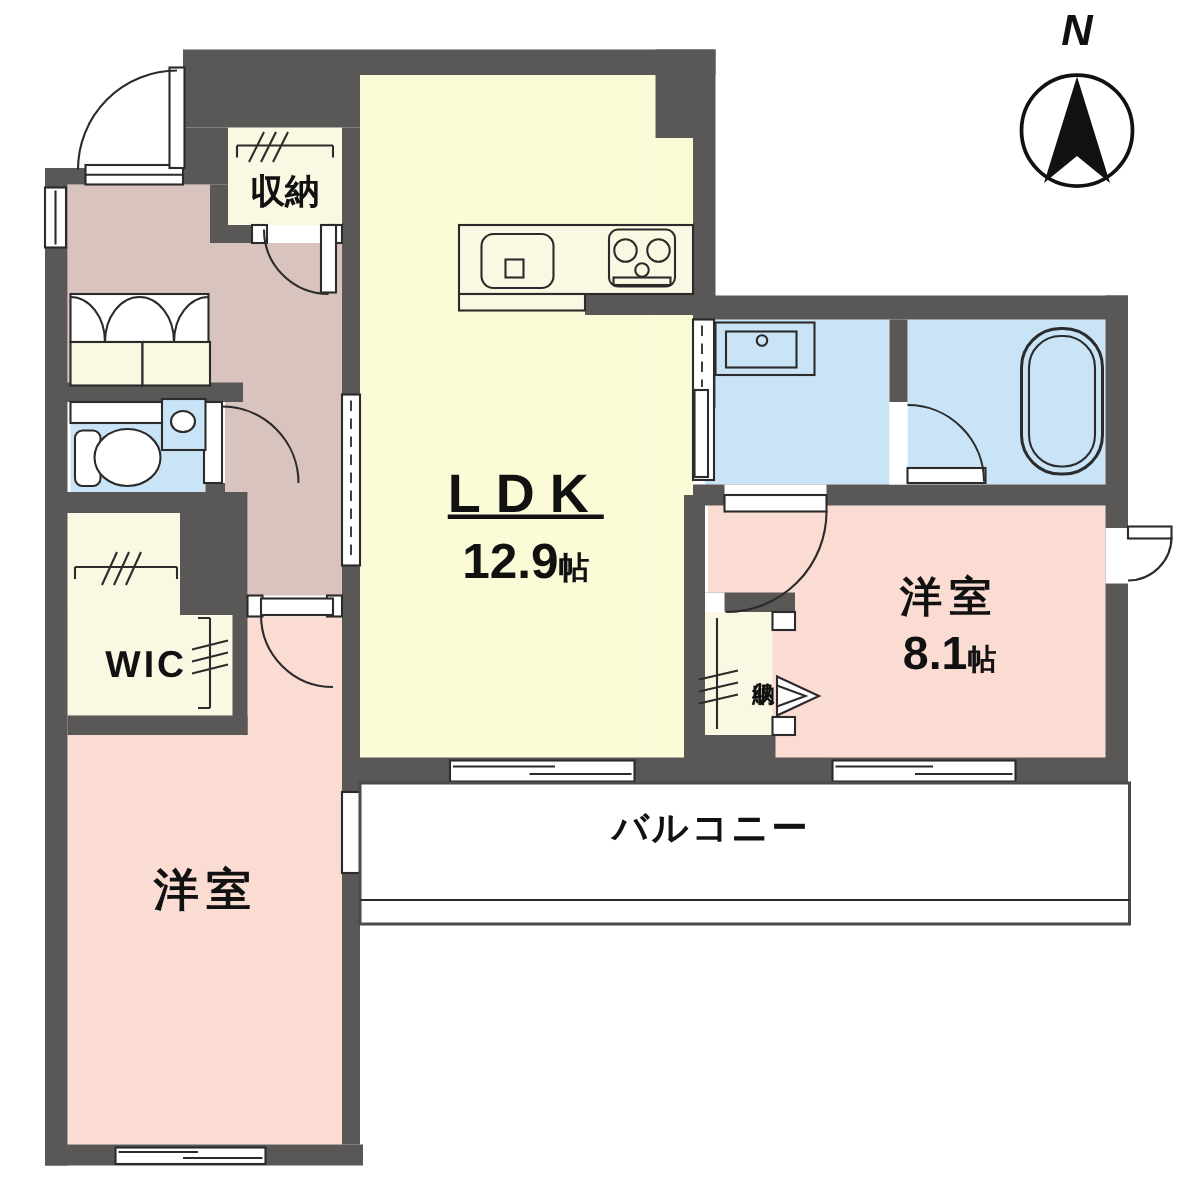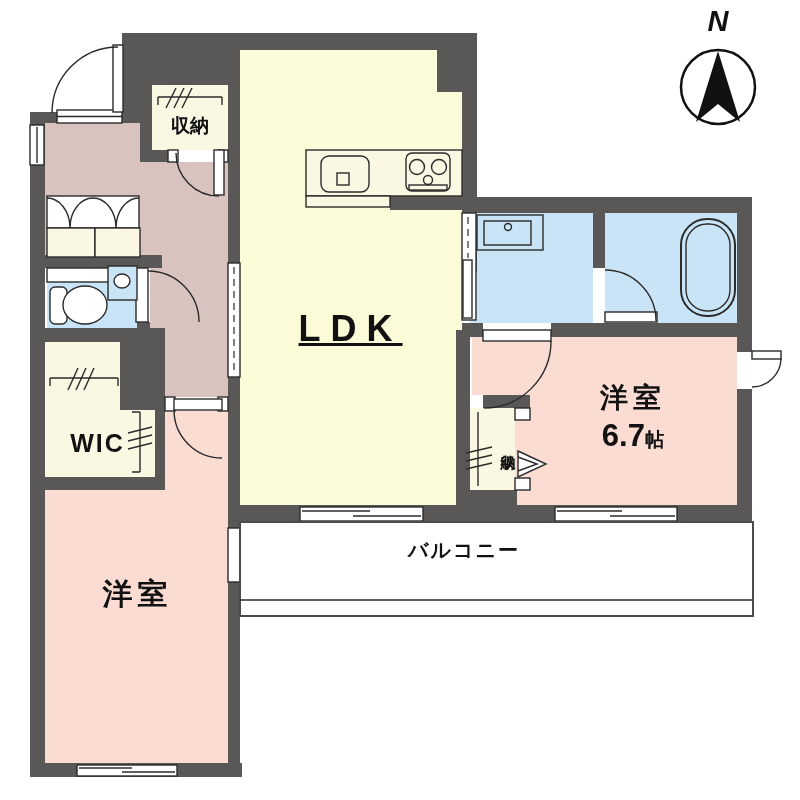--- a/index.html
+++ b/index.html
@@ -185,29 +185,32 @@
 
   <g>
     <circle cx="718" cy="87" r="37" fill="none" stroke="#111111" stroke-width="2.5"></circle>
     <polygon points="718,51 740,122 718,104 696,122" fill="#111111"></polygon>
   </g>
 </svg>
 
   <div class="lbl" style="left:700px;top:6px;width:36px;font-size:29px;font-style:italic;">N</div>
 
 
-  <div class="lbl" style="left:150px;top:116px;width:80px;font-size:19px;font-family:Liberation Serif, serif;">収納</div>
+  <div class="lbl" style="left:150px;top:116px;width:80px;font-size:23px;font-family:Liberation Serif, serif;">収納</div>
 
   <div class="lbl" style="left:238px;top:310px;width:225px;font-size:36px;letter-spacing:10px;text-decoration:underline;">LDK</div>
+  <div class="lbl" style="left:238px;top:357px;width:225px;font-size:33px;">
+    <span>12.9</span><span class="unit">帖</span>
+  </div>
 
   <div class="lbl" style="left:40px;top:578px;width:195px;font-size:30px;letter-spacing:5px;">洋室</div>
 
   <div class="lbl" style="left:528px;top:383px;width:210px;font-size:28px;letter-spacing:5px;">洋室</div>
   <div class="lbl" style="left:528px;top:420px;width:210px;font-size:31px;">
-    <span>6.7</span><span class="unit">帖</span>
+    <span>8.1</span><span class="unit">帖</span>
   </div>
 
   <div class="lbl" style="left:40px;top:430px;width:115px;font-size:25px;letter-spacing:2px;">WIC</div>
 
   <div class="lbl vert" style="left:486px;top:407px;width:30px;height:72px;font-size:15px;">収納</div>
 
-  <div class="lbl" style="left:408px;top:540px;width:230px;font-size:20px;letter-spacing:2px;text-align:left;">バルコニー</div>
+  <div class="lbl" style="left:408px;top:540px;width:230px;font-size:24px;letter-spacing:2px;text-align:left;">バルコニー</div>
 </div>
 
 </body></html>

